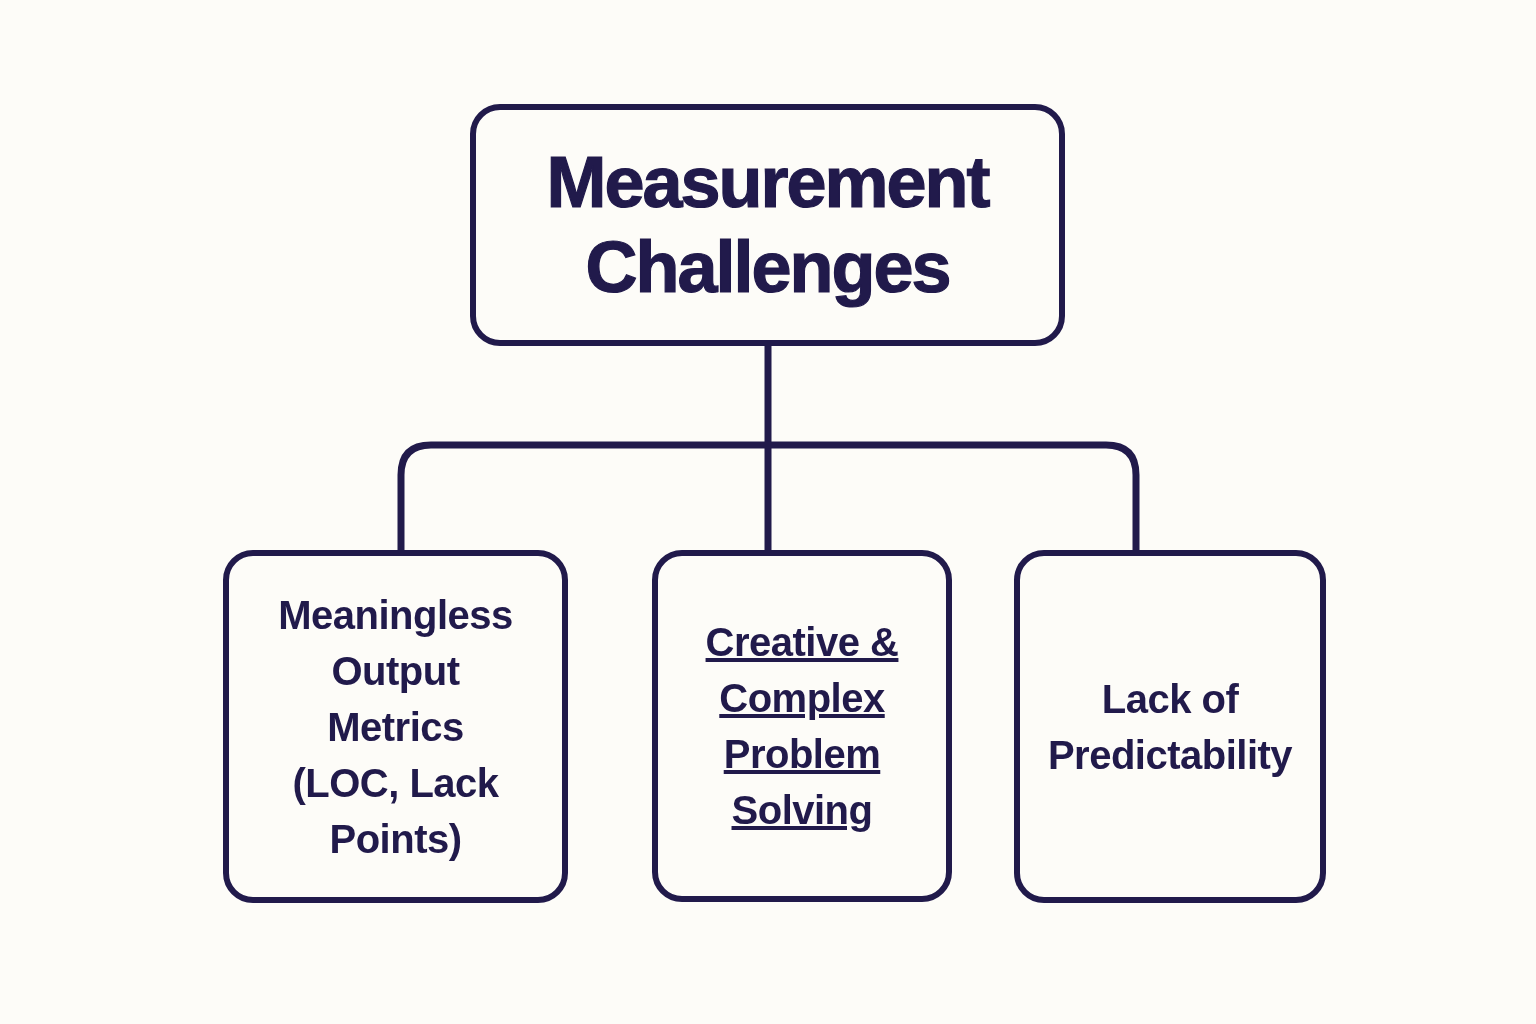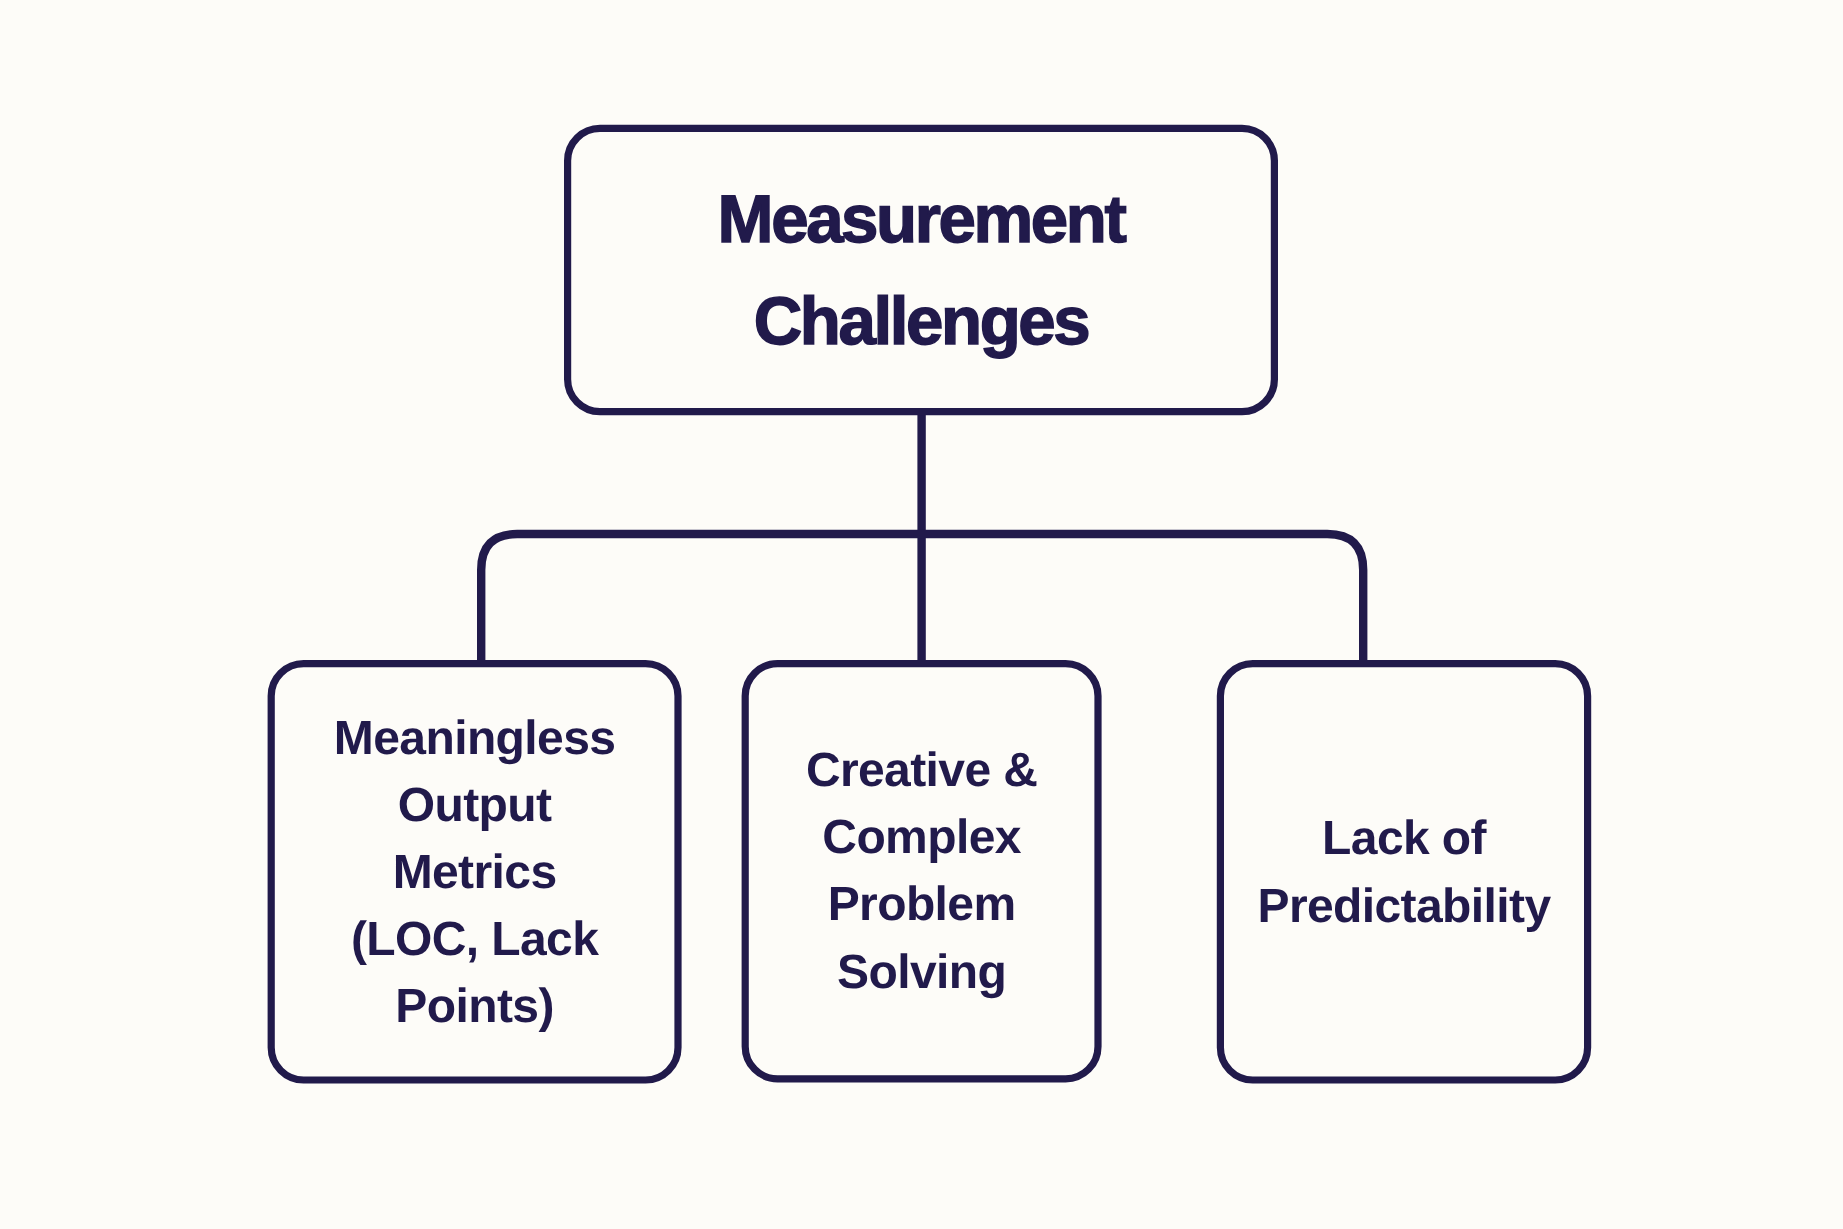--- a/index.html
+++ b/index.html
@@ -43,43 +43,44 @@
     white-space: pre-line;
     display: block;
   }
   .node.root {
     left: 470px;
     top: 104px;
     width: 595px;
     height: 242px;
   }
   .node.root .label {
-    font-size: 56px;
+    font-size: 72px;
     line-height: 85px;
     font-weight: bold;
     letter-spacing: -2px;
     -webkit-text-stroke: 1.2px currentColor;
   }
   .node.child .label {
     font-size: 40px;
     line-height: 56px;
     font-weight: bold;
     letter-spacing: -0.5px;
   }
   .node.child-1 {
     left: 223px;
     top: 550px;
     width: 345px;
     height: 353px;
   }
   .node.child-2 {
-    left: 618px;
+    left: 652px;
     top: 550px;
     width: 300px;
     height: 352px;
+    text-decoration: underline;
   }
   .node.child-3 {
     left: 1014px;
     top: 550px;
     width: 312px;
     height: 353px;
   }
 </style>
 </head>
 <body>

